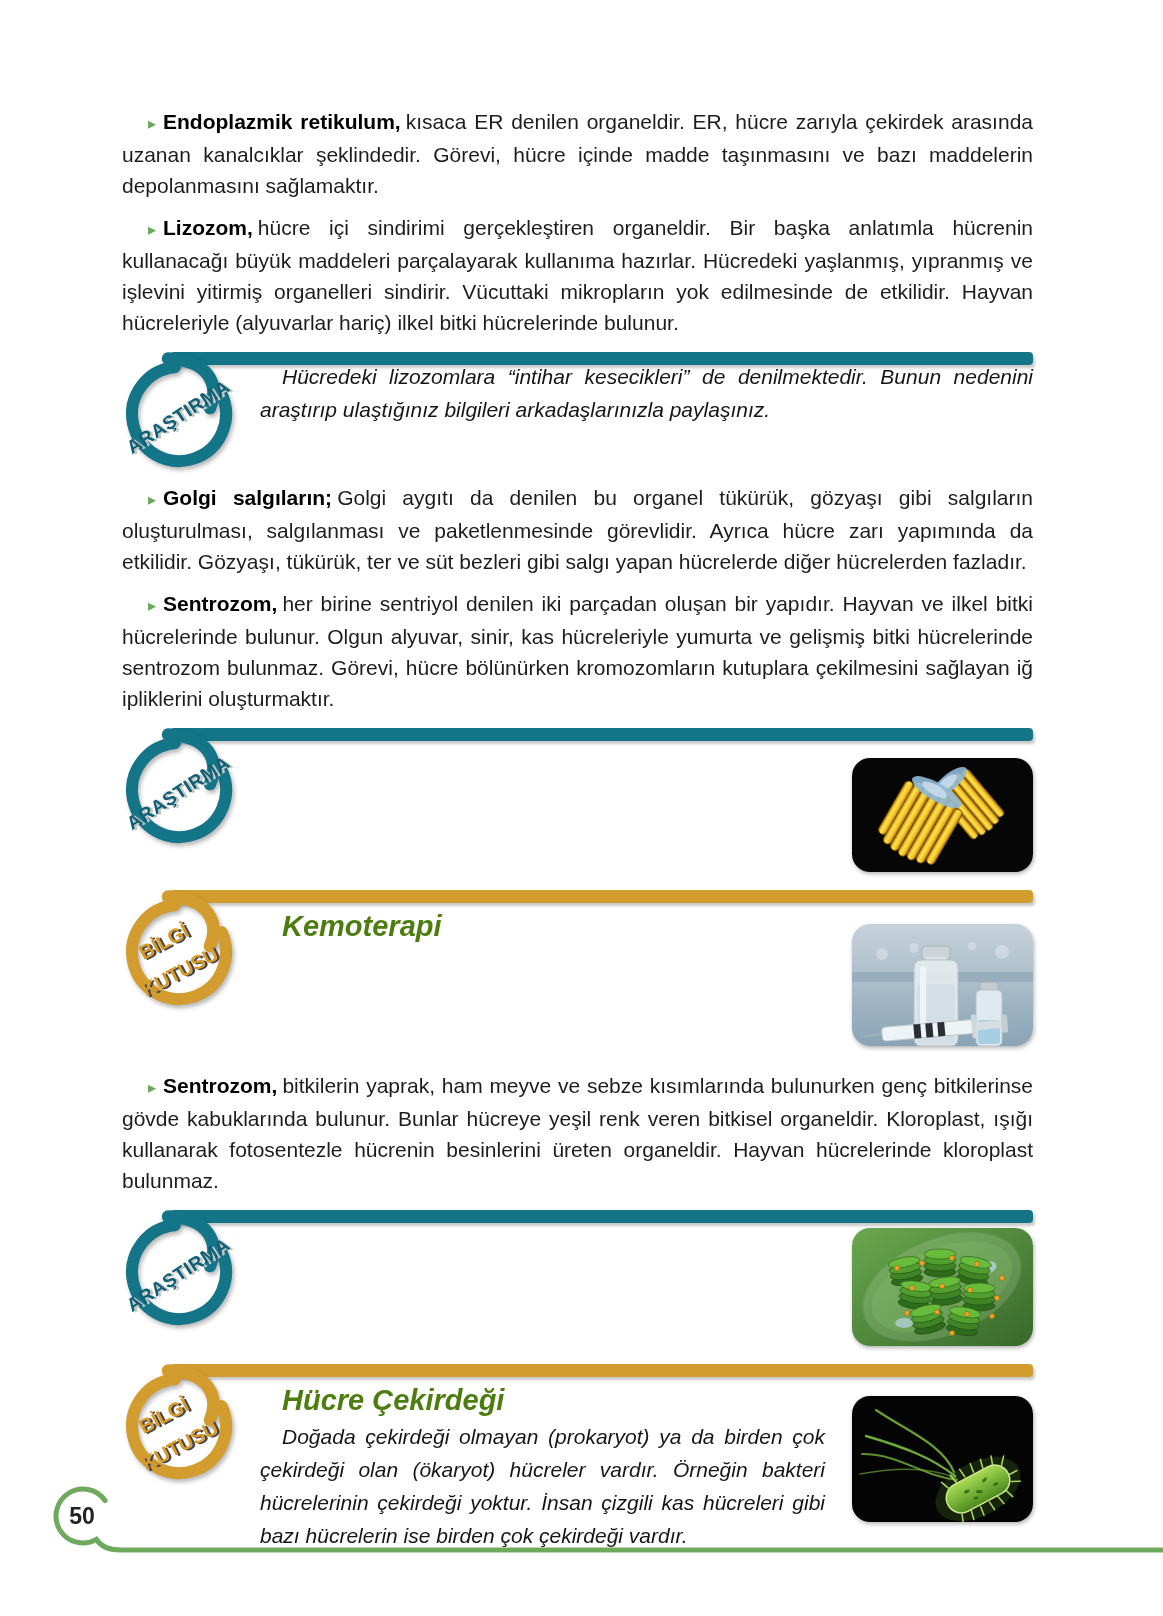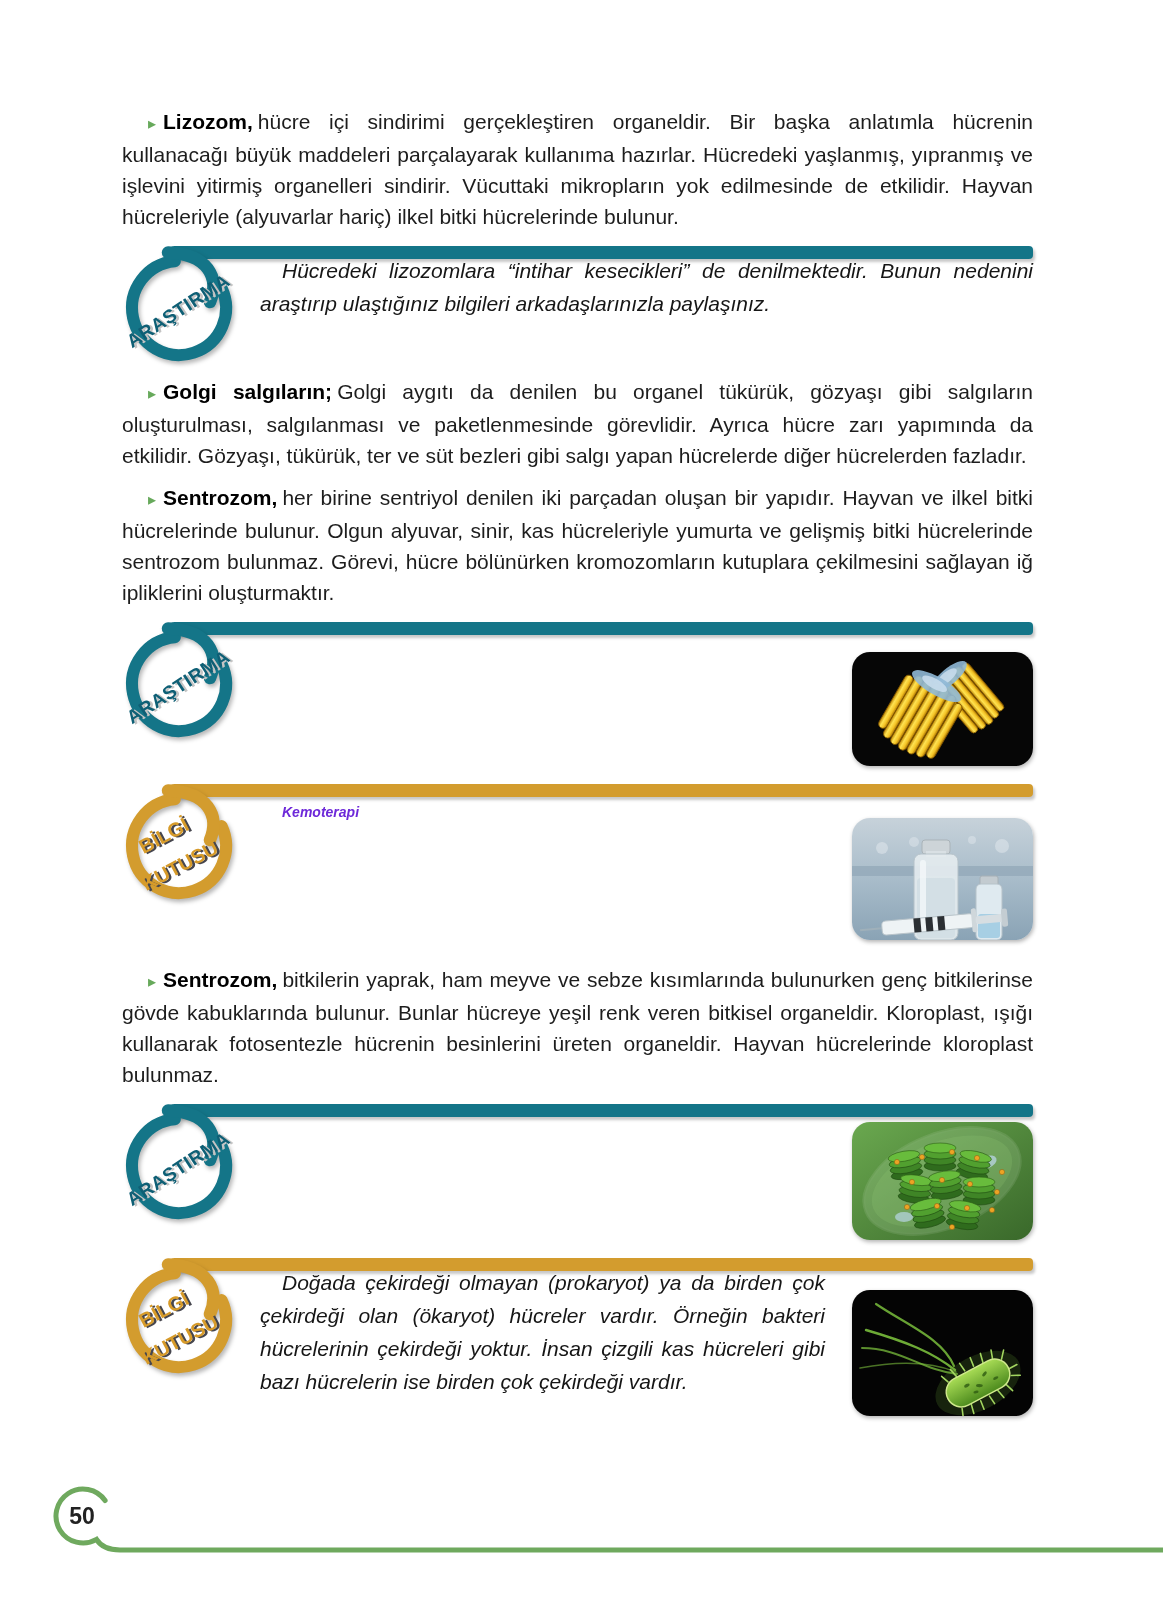--- a/index.html
+++ b/index.html
@@ -34,21 +34,21 @@
   .teal .fb-bar{background:#147588;}
   .gold .fb-bar{background:#d39c2e;}
   .fb-badge{position:absolute;left:-6px;top:0;width:134px;height:136px;}
   .fb-badge .ring{filter:drop-shadow(2px 3px 2px rgba(0,0,0,.28));}
   .fb-body{
     padding:8px 0 0 138px;
     font-style:italic;font-size:21px;line-height:33px;
     text-align:justify;color:#161616;
   }
   .fb-body p{margin:0;text-indent:22px;}
-  .fb-title{font-weight:bold;font-style:italic;font-size:14px;margin:4px 0 3px 22px;color:#6d28d9;}
+  .fb-title{font-weight:bold;font-style:italic;font-size:29px;margin:12px 0 3px 22px;color:#4d7c0f;}
   .has-image .fb-body{padding-right:208px;}
   .fb-image{
     position:absolute;right:0;width:181px;
     border-radius:18px;overflow:hidden;
     box-shadow:1px 2px 4px rgba(0,0,0,.3);
   }
   .fb-image svg{display:block;width:100%;height:100%;}
   .img-centriole{top:30px;height:114px;}
   .img-chemo{top:34px;height:122px;}
   .img-chloro{top:18px;height:118px;}
@@ -63,20 +63,21 @@
   .badge-gold-text{fill:#d79b2a;font-weight:bold;}
 
   .page-footer{position:absolute;left:0;top:1483px;width:1163px;height:90px;}
 </style>
 </head>
 <body>
 
 <div class="page">
   <div class="content">
 
+    <p class="body-par"><span class="bullet">▸</span><b class="term">Endoplazmik retikulum,</b><span>kısaca ER denilen organeldir. ER, hücre zarıyla çekirdek arasında uzanan kanalcıklar şeklindedir. Görevi, hücre içinde madde taşınmasını ve bazı maddelerin depolanmasını sağlamaktır.</span></p>
 
     <p class="body-par"><span class="bullet">▸</span><b class="term">Lizozom,</b><span>hücre içi sindirimi gerçekleştiren organeldir. Bir başka anlatımla hücrenin kullanacağı büyük maddeleri parçalayarak kullanıma hazırlar. Hücredeki yaşlanmış, yıpranmış ve işlevini yitirmiş organelleri sindirir. Vücuttaki mikropların yok edilmesinde de etkilidir. Hayvan hücreleriyle (alyuvarlar hariç) ilkel bitki hücrelerinde bulunur.</span></p>
 
     <div class="feature-box teal h116">
       <div class="fb-bar"></div>
       <svg class="fb-badge" viewBox="0 0 134 136">
         <g class="ring">
           <path d="M 58.9,15.2 A 47,47 0 1 0 105.6,42.1" fill="none" stroke="#147588" stroke-width="12" stroke-linecap="round"></path>
           <path d="M 52,6.5 C 92,8 104,32 94,56" fill="none" stroke="#147588" stroke-width="12.5" stroke-linecap="round"></path>
         </g>
@@ -261,20 +262,21 @@
         <g class="ring">
           <path d="M 58.9,15.2 A 47,47 0 1 0 105.6,42.1" fill="none" stroke="#d39c2e" stroke-width="12" stroke-linecap="round"></path>
           <path d="M 52,6.5 C 92,8 104,32 94,56" fill="none" stroke="#d39c2e" stroke-width="12.5" stroke-linecap="round"></path>
         </g>
         <text class="badge-shadow-dark" x="52" y="60" font-size="20" text-anchor="middle" transform="rotate(-28 50 56)">BİLGİ</text>
         <text class="badge-gold-text" x="50" y="58" font-size="20" text-anchor="middle" transform="rotate(-28 50 56)">BİLGİ</text>
         <text class="badge-shadow-dark" x="68" y="90" font-size="20" text-anchor="middle" transform="rotate(-28 66 86)">KUTUSU</text>
         <text class="badge-gold-text" x="66" y="88" font-size="20" text-anchor="middle" transform="rotate(-28 66 86)">KUTUSU</text>
       </svg>
       <div class="fb-body">
+        <div class="fb-title">Hücre Çekirdeği</div>
         <p>Doğada çekirdeği olmayan (prokaryot) ya da birden çok çekirdeği olan (ökaryot) hücreler vardır. Örneğin bakteri hücrelerinin çekirdeği yoktur. İnsan çizgili kas hücreleri gibi bazı hücrelerin ise birden çok çekirdeği vardır.</p>
       </div>
       <div class="fb-image img-bacteria">
         <svg viewBox="0 0 181 126">
           <rect width="181" height="126" fill="#040404"></rect>
           <g fill="none" stroke="#79bd3c" stroke-linecap="round">
             <path d="M103,80 C 80,62 55,52 14,40" stroke-width="2.4" opacity="0.9"></path>
             <path d="M105,84 C 70,80 48,58 10,58" stroke-width="2" opacity="0.75"></path>
             <path d="M102,76 C 90,48 55,35 24,14" stroke-width="2.2" opacity="0.85"></path>
             <path d="M104,82 C 75,70 40,72 8,78" stroke-width="1.6" opacity="0.6"></path>

